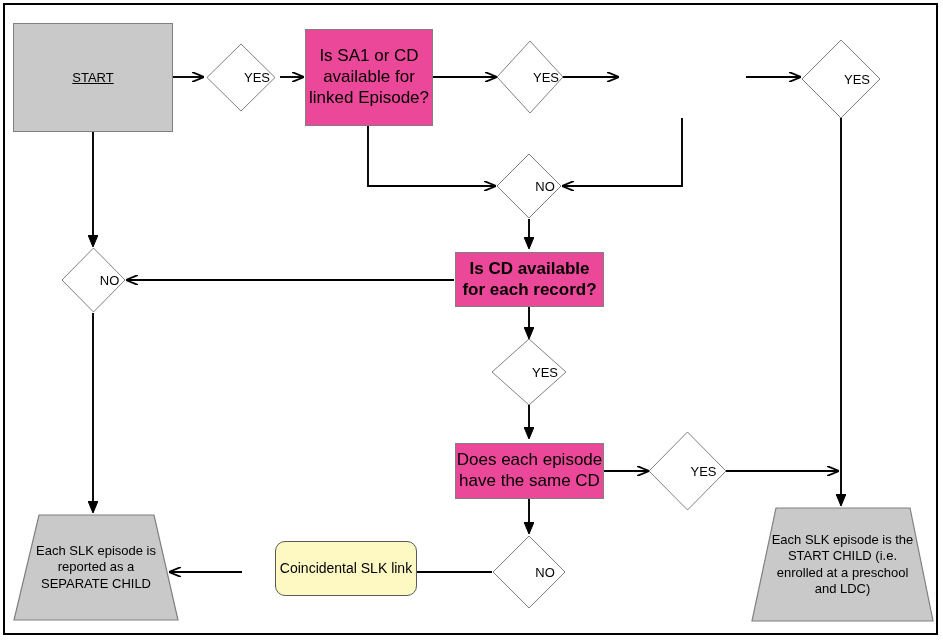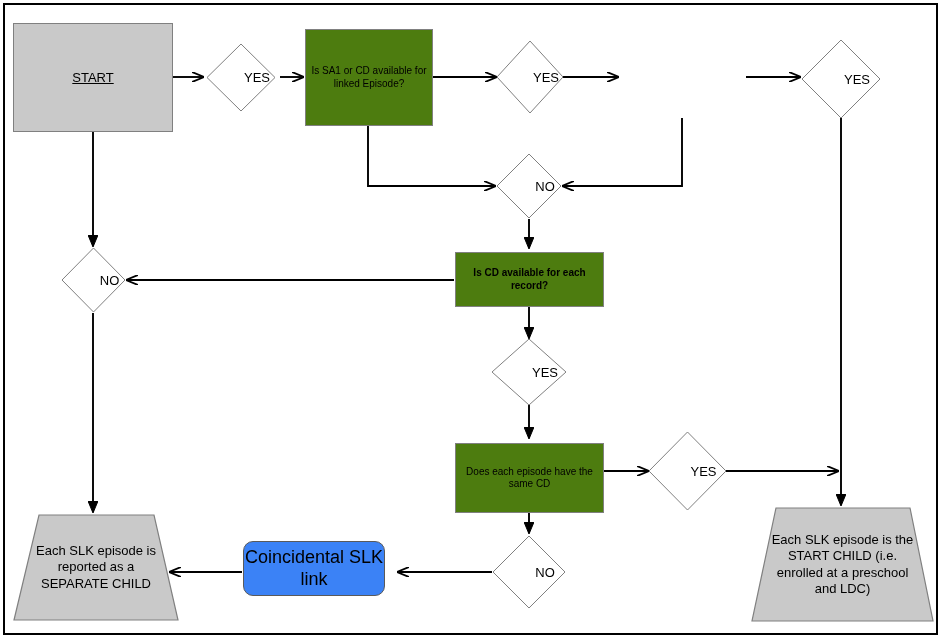--- a/index.html
+++ b/index.html
@@ -37,34 +37,35 @@
     box-sizing: border-box;
     display: flex;
     align-items: center;
     justify-content: center;
     text-align: center;
     color: #000000;
     line-height: 1.22;
   }
   .rect {
     border: 1px solid #808080;
-    background: #4d7c0f;
-    font-size: 10px;
+    background: #ec4899;
+    font-size: 17px;
   }
   .rect-shaded {
     border: 1px solid #808080;
     background: #c9c9c9;
     font-size: 13px;
     justify-content: center;
   }
   .rounded {
     border: 1px solid #5a5a5a;
-    background: #3b82f6;
+    background: #fef9c3;
     border-radius: 10px;
-    font-size: 18px;
+    font-size: 14px;
+    margin-left: 32px;
   }
   .diamond-wrap {
     position: absolute;
   }
   .diamond-wrap svg {
     position: absolute;
     left: 0;
     top: 0;
   }
   .diamond-label {
@@ -217,21 +218,21 @@
     <div class="diamond-label">NO</div>
   </div>
 
   <div class="diamond-wrap" style="left:491px; top:338px; width:76px; height:68px;">
     <svg width="76" height="68" viewBox="0 0 76 68" xmlns="http://www.w3.org/2000/svg">
       <polygon points="38,1 75,34 38,67 1,34" fill="#ffffff" stroke="#808080" stroke-width="1"></polygon>
     </svg>
     <div class="diamond-label">YES</div>
   </div>
 
-  <div class="node rect" style="left:455px; top:443px; width:149px; height:70px;">
+  <div class="node rect" style="left:455px; top:443px; width:149px; height:56px;">
     <span>Does each episode have the same CD</span>
   </div>
 
   <div class="diamond-wrap" style="left:648px; top:431px; width:79px; height:80px;">
     <svg width="79" height="80" viewBox="0 0 79 80" xmlns="http://www.w3.org/2000/svg">
       <polygon points="39.5,1 78,40 39.5,79 1,40" fill="#ffffff" stroke="#808080" stroke-width="1"></polygon>
     </svg>
     <div class="diamond-label">YES</div>
   </div>
 

